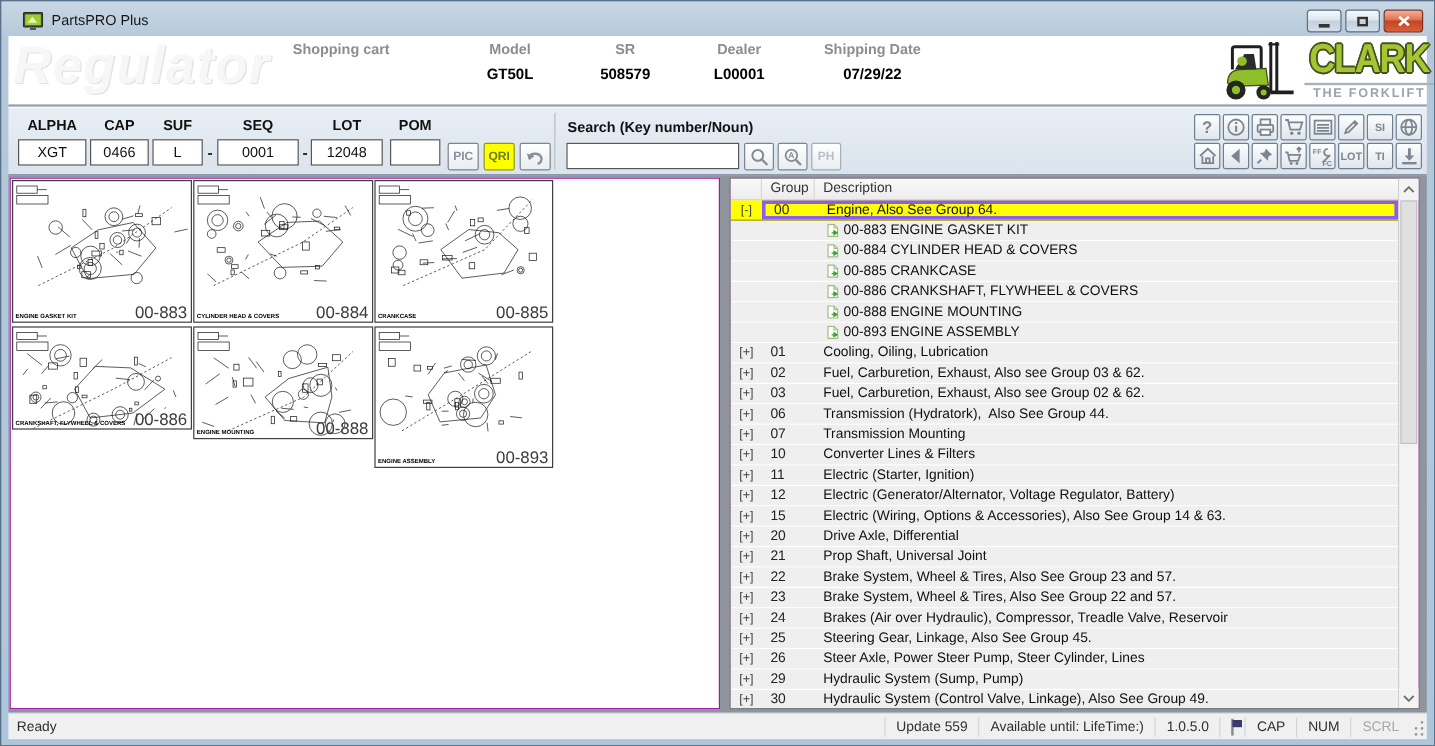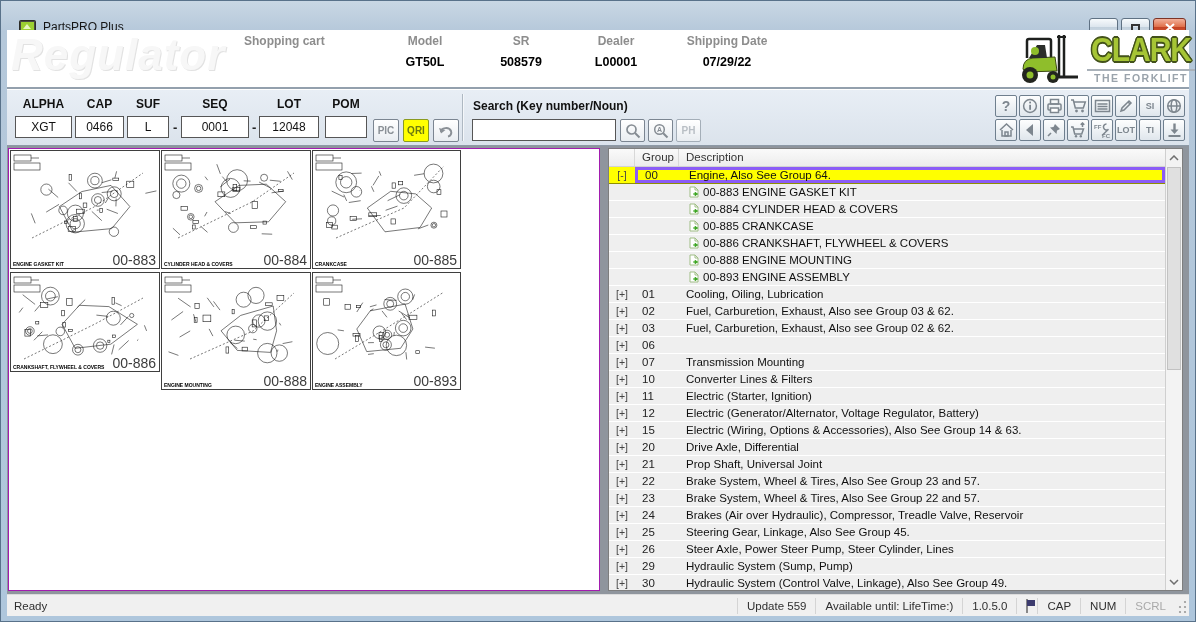--- a/index.html
+++ b/index.html
@@ -6,21 +6,21 @@
   html,body { background:#6b7c8c; }
   body { font-family:"Liberation Sans", sans-serif; }
 
   .window {
     position:relative; width:1196px; height:622px; overflow:hidden;
     background:linear-gradient(180deg,#c9d7e4 0%,#b5c8da 5%,#aec6dc 100%);
     border:1px solid #59728a;
   }
 
   
-  .titlebar { position:absolute; left:6px; top:13px; right:6px; height:26px; display:flex; align-items:center; }
+  .titlebar { position:absolute; left:6px; top:3px; right:6px; height:26px; display:flex; align-items:center; }
   .app-icon { width:17px; height:15px; margin-left:12px; }
   .title-text { margin-left:7px; font-size:12px; color:#151515; }
   .win-buttons { position:absolute; right:3px; top:4px; display:flex; gap:3px; }
   .win-btn {
     width:29px; height:19px; border:1px solid #5f7183; border-radius:3px;
     background:linear-gradient(180deg,#f7fafc 0%,#dde6ee 45%,#c3d1dd 50%,#d3dfe9 100%);
     display:flex; align-items:center; justify-content:center; font-size:11px; color:#333; cursor:default;
   }
   .win-btn.close {
     width:33px; color:#fff; border-color:#7c3326;
@@ -488,21 +488,21 @@
               <line x1="47.0" y1="39.0" x2="46.9" y2="39.4"></line>
               <line x1="30.8" y1="43.6" x2="33.7" y2="49.9"></line>
               <line x1="31.0" y1="46.0" x2="18.7" y2="40.1"></line>
               <line x1="68.0" y1="24.7" x2="66.2" y2="20.3"></line>
               <polyline points="23,87 91,57 131,15" stroke-dasharray="2,2"></polyline>
             </g>
           </svg>
           <span class="cap">CRANKCASE</span>
           <span class="num">00-885</span>
         </div>
-        <div class="thumb" style="left: 1px; top: 123px; width: 150px; height: 100px;">
+        <div class="thumb" style="left: 1px; top: 123px; width: 150px; height: 86px;">
           <svg width="150" height="104" viewBox="0 0 150 104">
             <g stroke="#1c1c1c" stroke-width="0.6" fill="none">
               <rect x="3" y="4" width="17" height="6"></rect>
               <line x1="20" y1="7" x2="28" y2="7"></line>
               <rect x="3" y="12" width="26" height="7"></rect>
               <polygon points="126.4,51.3 99.8,71.2 64.2,75.3 51.1,51.3 68.4,32.3 97.9,33.6 " fill="#fff"></polygon>
               <circle cx="120.7" cy="42.5" r="2.1"></circle>
               <circle cx="41.9" cy="71.2" r="9.4"></circle>
               <circle cx="102.3" cy="45.2" r="7.0"></circle>
               <circle cx="18.9" cy="58.0" r="4.3"></circle>
@@ -537,21 +537,21 @@
               <line x1="74.2" y1="26.6" x2="66.3" y2="34.4"></line>
               <line x1="117.7" y1="67.5" x2="107.7" y2="76.8"></line>
               <line x1="110.6" y1="32.7" x2="104.5" y2="29.9"></line>
               <line x1="26.3" y1="62.9" x2="37.0" y2="61.9"></line>
               <polyline points="13,86 84,51 132,25" stroke-dasharray="2,2"></polyline>
             </g>
           </svg>
           <span class="cap">CRANKSHAFT, FLYWHEEL &amp; COVERS</span>
           <span class="num">00-886</span>
         </div>
-        <div class="thumb" style="left: 152px; top: 123px; width: 150px; height: 118px;">
+        <div class="thumb" style="left: 152px; top: 123px; width: 150px; height: 94px;">
           <svg width="150" height="104" viewBox="0 0 150 104">
             <g stroke="#1c1c1c" stroke-width="0.6" fill="none">
               <rect x="3" y="4" width="17" height="6"></rect>
               <line x1="20" y1="7" x2="28" y2="7"></line>
               <rect x="3" y="12" width="26" height="7"></rect>
               <polygon points="114.6,57.8 108.5,79.4 75.3,77.4 59.0,57.8 78.7,42.4 111.2,33.0 " fill="#fff"></polygon>
               <circle cx="96.8" cy="48.0" r="6.2"></circle>
               <circle cx="117.3" cy="80.1" r="8.2"></circle>
               <circle cx="105.3" cy="80.1" r="9.7"></circle>
               <circle cx="81.6" cy="26.7" r="7.5"></circle>
@@ -740,20 +740,21 @@
               <div class="gr-exp">[+]</div>
               <div class="gr-rest">
                 <div class="gr-group">03</div>
                 <div class="gr-desc">Fuel, Carburetion, Exhaust, Also see Group 02 &amp; 62.</div>
               </div>
             </div>
             <div class="grid-row">
               <div class="gr-exp">[+]</div>
               <div class="gr-rest">
                 <div class="gr-group">06</div>
+                <div class="gr-desc">Transmission (Hydratork),  Also See Group 44.</div>
               </div>
             </div>
             <div class="grid-row">
               <div class="gr-exp">[+]</div>
               <div class="gr-rest">
                 <div class="gr-group">07</div>
                 <div class="gr-desc">Transmission Mounting</div>
               </div>
             </div>
             <div class="grid-row">

